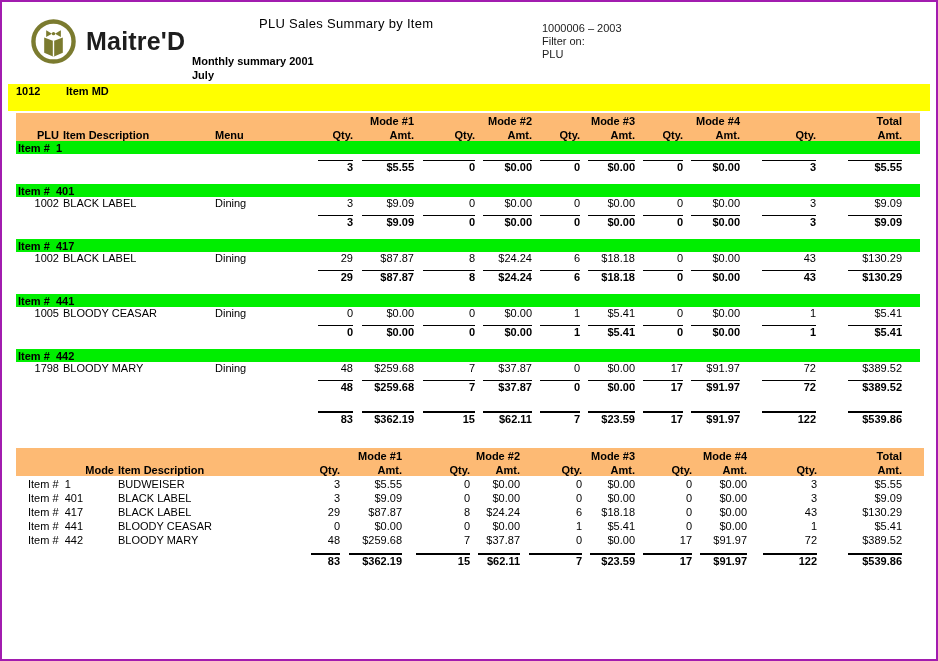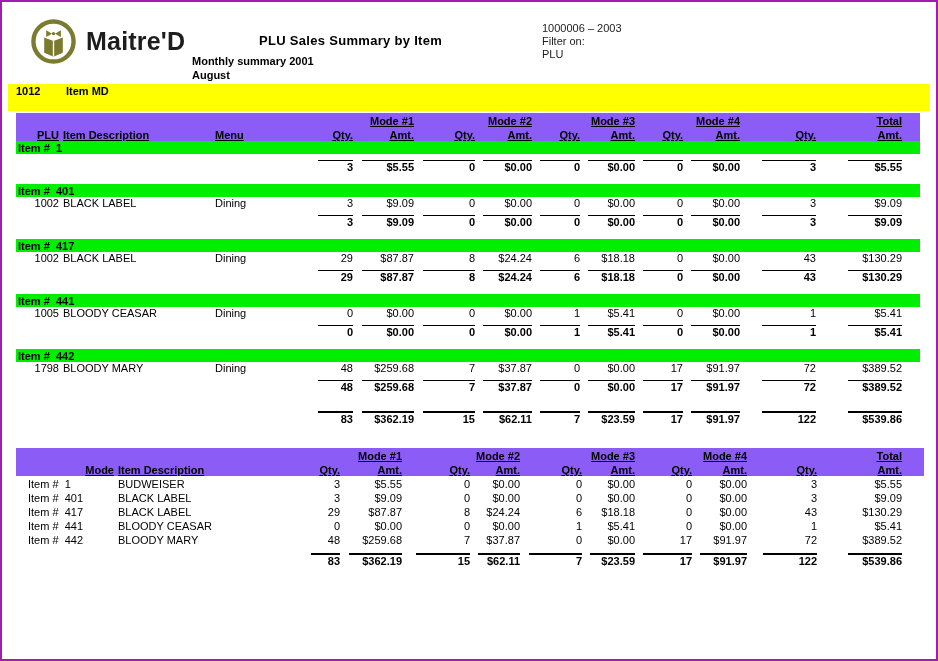--- a/index.html
+++ b/index.html
@@ -6,31 +6,31 @@
   .page{
     width:938px;height:661px;box-sizing:border-box;
     border:2px solid #a21caf;background:#fff;padding:6px;
     font-family:"Liberation Sans",sans-serif;font-size:11px;color:#000;
     position:relative;overflow:hidden;
   }
   
   .rpt-header{position:relative;height:76px;}
   .logo{position:absolute;left:22px;top:10px;display:flex;align-items:center;gap:9px;}
   .logo-text{font-size:25px;font-weight:bold;color:#1d1d1d;letter-spacing:0.2px;}
-  .rpt-title{position:absolute;left:251px;top:25px;font-size:13px;font-weight:bold;letter-spacing:0.3px;}
+  .rpt-title{position:absolute;left:251px;top:8px;font-size:13px;font-weight:normal;letter-spacing:0.3px;}
   .period{position:absolute;left:184px;top:46px;font-weight:bold;line-height:14px;}
   .meta{position:absolute;left:534px;top:14px;line-height:13px;color:#1c1c1c;}
   
   .loc-bar{background:#ffff00;height:27px;line-height:15px;font-weight:bold;display:flex;}
   .loc-num{padding-left:8px;width:50px;}
   
   table.t{border-collapse:collapse;table-layout:fixed;margin-left:8px;}
   table.t td{padding:0 2px;white-space:pre;overflow:hidden;vertical-align:bottom;}
   .n{text-align:right;}
-  .hd td{background:#8b5cf6;font-weight:bold;height:14px;text-decoration:underline;}
+  .hd td{background:#fdba74;font-weight:bold;height:14px;}
   .bar td{background:#00ee00;font-weight:bold;height:13px;padding-left:12px;}
   .det td{padding-top:4px;padding-bottom:1px;}
   .sub td{font-weight:bold;padding-top:3px;padding-bottom:2px;}
   .rl div{border-top:1px solid #000;height:0;width:92%;max-width:54px;margin:6px 0 0 auto;}
   .rl2 div{border-top:2px solid #000;height:0;width:92%;max-width:54px;margin:7px 0 0 auto;}
   .sp td{height:11px;}
   .sum{margin-top:23px;}
   .sum .row td{padding-top:2px;}
   .item-col{padding-left:12px !important;}
 </style>
@@ -49,21 +49,21 @@
           <circle cx="24" cy="16" r="1.7" fill="#7b7b2f"></circle>
           <path d="M14.5 20 L24 23.5 L33.5 20 L33.5 35.5 L24 39.5 L14.5 35.5 Z" fill="#7b7b2f"></path>
           <path d="M24 23.5 v16" stroke="#ffffff" stroke-width="1.4"></path>
         </svg>
       </span>
       <span class="logo-text">Maitre'D</span>
     </div>
     <div class="rpt-title">PLU Sales Summary by Item</div>
     <div class="period">
       <div>Monthly summary 2001</div>
-      <div>August</div>
+      <div>July</div>
     </div>
     <div class="meta">
       <div>1000006 – 2003</div>
       <div>Filter on:</div>
       <div>PLU</div>
     </div>
   </div>
 
   <div class="loc-bar">
     <span class="loc-num">1012</span>

